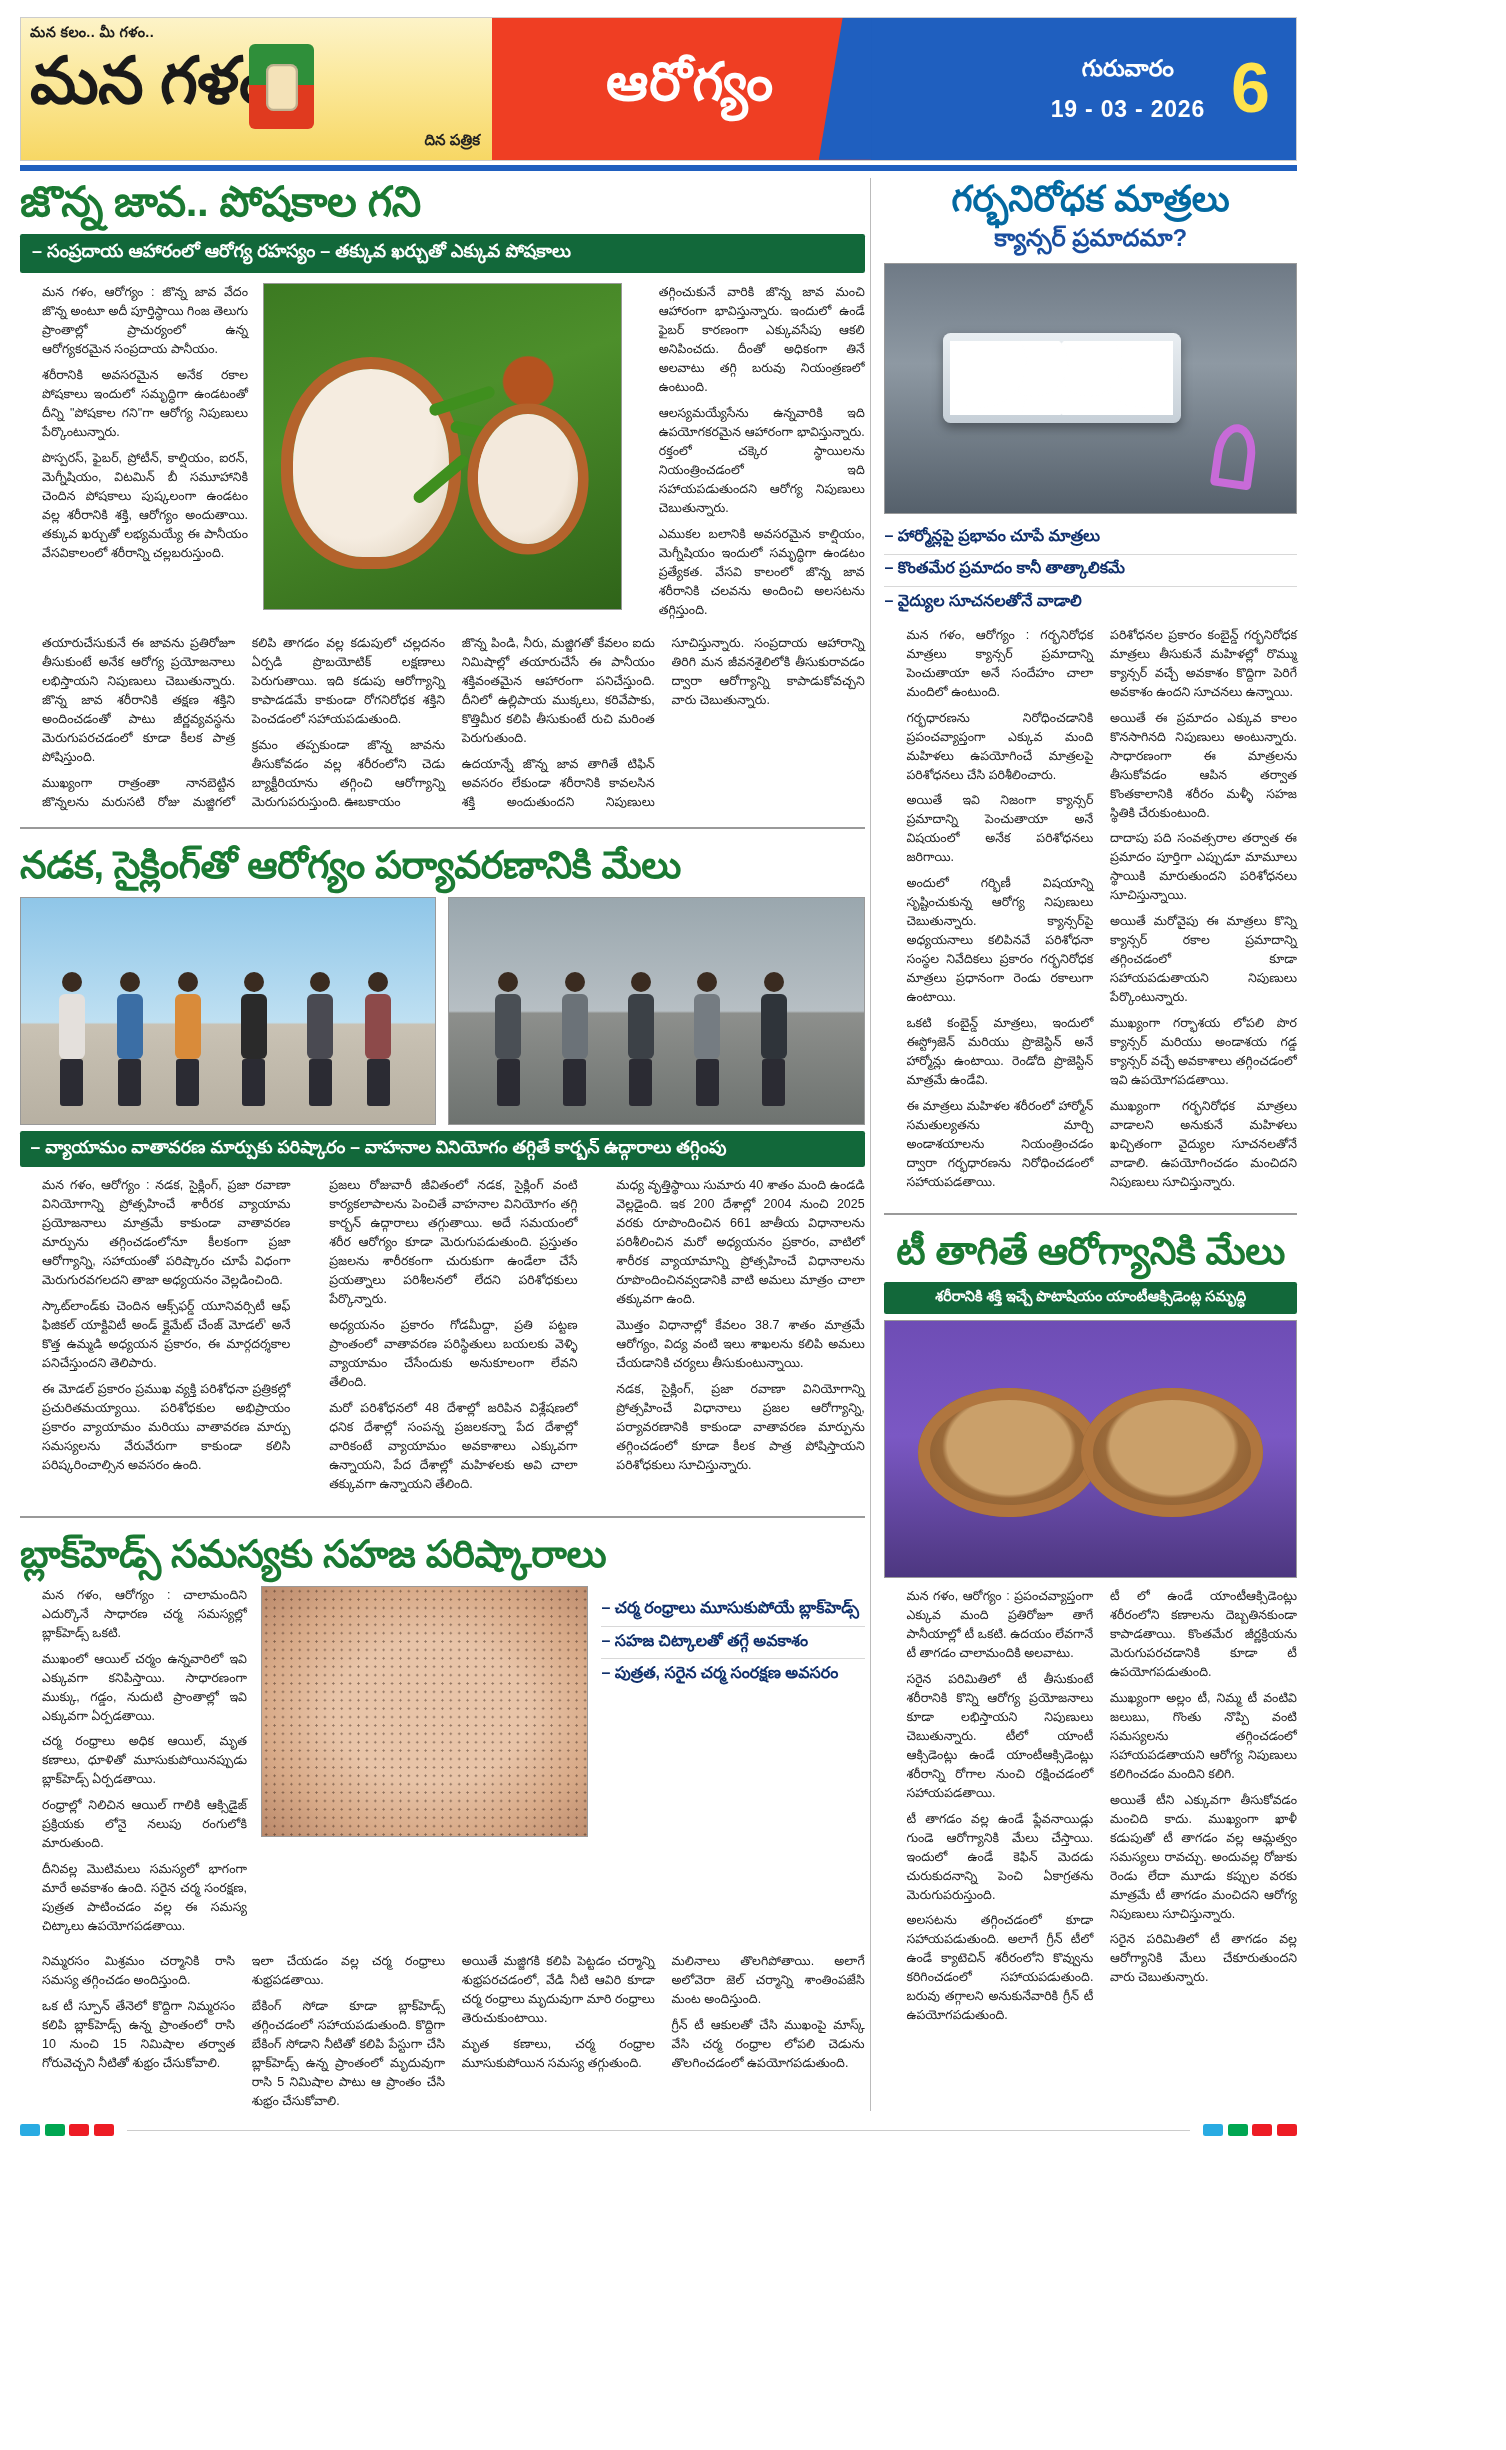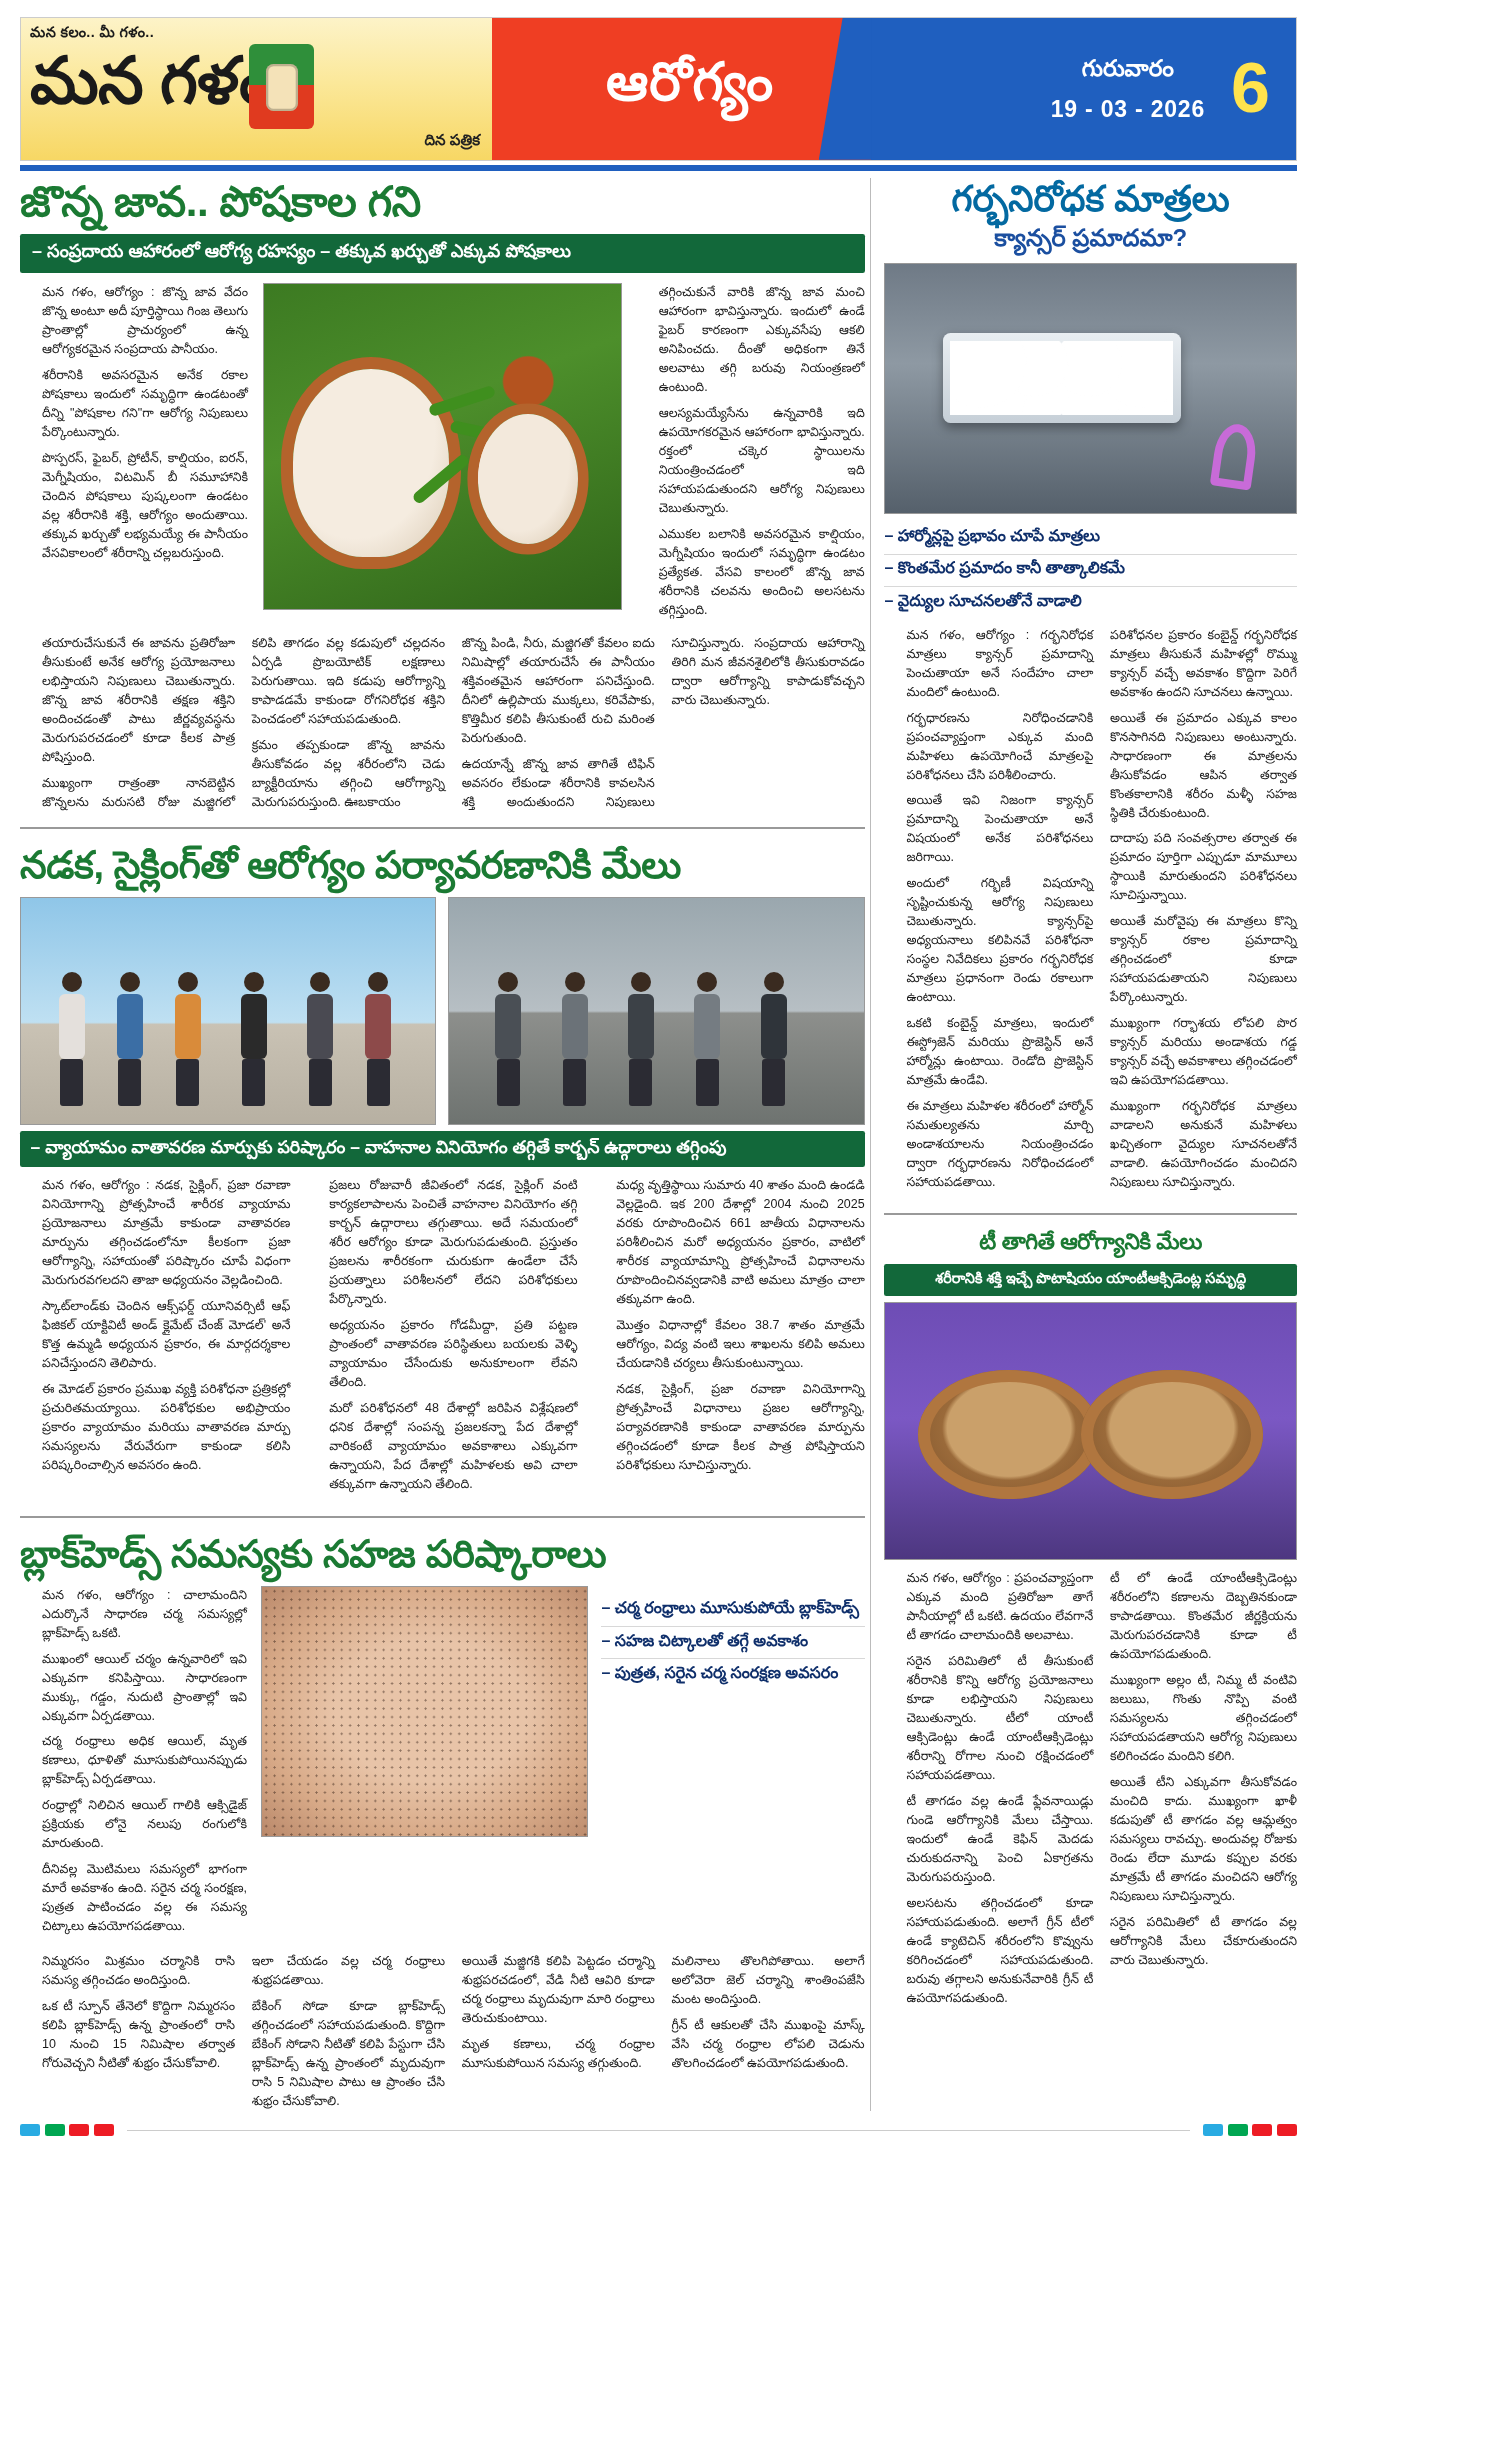--- a/index.html
+++ b/index.html
@@ -548,21 +548,21 @@
           <p>దాదాపు పది సంవత్సరాల తర్వాత ఈ ప్రమాదం పూర్తిగా ఎప్పుడూ మామూలు స్థాయికి మారుతుందని పరిశోధనలు సూచిస్తున్నాయి.</p>
           <p>అయితే మరోవైపు ఈ మాత్రలు కొన్ని క్యాన్సర్ రకాల ప్రమాదాన్ని తగ్గించడంలో కూడా సహాయపడుతాయని నిపుణులు పేర్కొంటున్నారు.</p>
           <p>ముఖ్యంగా గర్భాశయ లోపలి పొర క్యాన్సర్ మరియు అండాశయ గడ్డ క్యాన్సర్ వచ్చే అవకాశాలు తగ్గించడంలో ఇవి ఉపయోగపడతాయి.</p>
           <p>ముఖ్యంగా గర్భనిరోధక మాత్రలు వాడాలని అనుకునే మహిళలు ఖచ్చితంగా వైద్యుల సూచనలతోనే వాడాలి. ఉపయోగించడం మంచిదని నిపుణులు సూచిస్తున్నారు.</p>
         </div>
       </div>
 
       <div class="hr-thick"></div>
 
       <div>
-        <div class="hl-green" style="font-size:22px; text-align:center;">టీ తాగితే ఆరోగ్యానికి మేలు</div>
+        <div class="hl-green" style="font-size:38px; text-align:center;">టీ తాగితే ఆరోగ్యానికి మేలు</div>
 
         <div style="background:#12683a;color:#fff;font-size:14.4px;font-weight:bold;padding:6px 9px;margin-top:9px;border-radius:2.3px;text-align:center;">శరీరానికి శక్తి ఇచ్చే పొటాషియం యాంటీఆక్సిడెంట్ల సమృద్ధి</div>
 
         <div class="photo img-tea" style="margin-top:6px;">
           <div class="teacup" style="left:8%;"></div>
           <div class="teacup" style="right:8%;"></div>
         </div>
 
         <div class="body-cols c2" style="margin-top:9px;">
           <p>మన గళం, ఆరోగ్యం : ప్రపంచవ్యాప్తంగా ఎక్కువ మంది ప్రతిరోజూ తాగే పానీయాల్లో టీ ఒకటి. ఉదయం లేవగానే టీ తాగడం చాలామందికి అలవాటు.</p>

